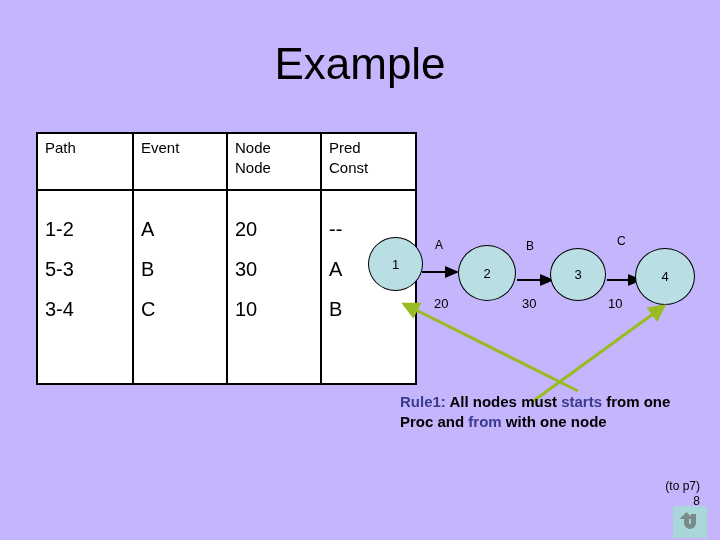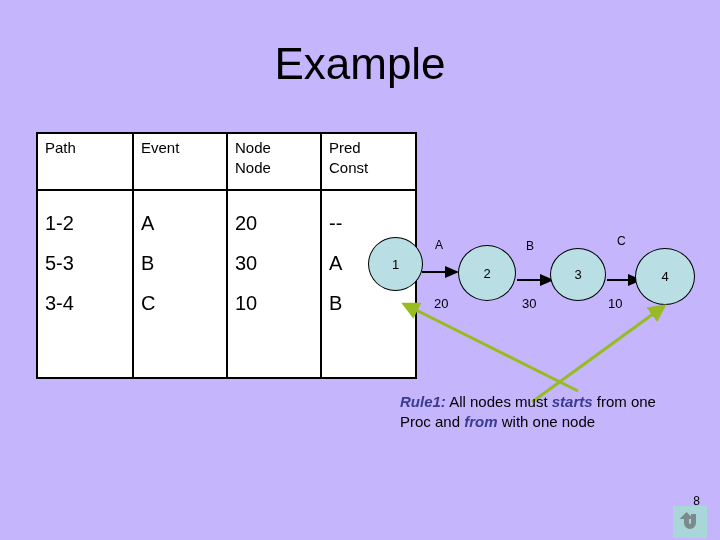--- a/index.html
+++ b/index.html
@@ -52,21 +52,21 @@
     text-align: left;
     color: #000000;
   }
   #data-table thead td {
     height: 47px;
   }
   #data-table tbody td {
     height: 170px;
     font-size: 20px;
     line-height: 40px;
-    padding-top: 12px;
+    padding-top: 18px;
   }
   .tbl-col-1 { width: 81px; }
   .tbl-col-2 { width: 79px; margin-top: 12px; }
   .tbl-col-3 { width: 79px; }
   .tbl-col-4 { width: 80px; margin-top: 28px; }
   .cellline { display: block; }
 
   
   #network-diagram {
     position: absolute;
@@ -128,25 +128,24 @@
     top: 392px;
     width: 320px;
     font-size: 15px;
     line-height: 20px;
     font-weight: 700;
     color: #000000;
   }
   #rule-text .kw {
     color: #3b3b8f;
     font-weight: 700;
-    font-style: italic;
   }
   #rule-text .plain {
     color: #000000;
-    font-weight: 400;
+    font-weight: 700;
     font-style: normal;
   }
 
   
   #footer-note {
     position: absolute;
     left: 560px;
     top: 479px;
     width: 140px;
     text-align: right;
@@ -270,20 +269,21 @@
       </marker>
     </defs>
     <line x1="198" y1="99" x2="24" y2="12" stroke="#99bb22" stroke-width="3" marker-end="url(#greenhead)"></line>
     <line x1="152" y1="110" x2="284" y2="14" stroke="#99bb22" stroke-width="3" marker-end="url(#greenhead)"></line>
   </svg>
 
   <div id="rule-text">
     <span class="kw">Rule1:</span><span class="plain"> All nodes must </span><span class="kw">starts</span><span class="plain"> from one</span><br><span class="plain">Proc and </span><span class="kw">from</span><span class="plain"> with one node</span>
   </div>
 
+  <div id="footer-note">(to p7)</div>
   <div id="page-number">8</div>
 
   <div id="return-button">
     <svg width="24" height="24" viewBox="0 0 24 24">
       <path d="M6 20 L6 11 A6 6 0 0 1 18 11 L18 15 L22.5 15 L15.5 22 L8.5 15 L13 15 L13 11 A1 1 0 0 0 11 11 L11 20 Z" fill="#7b8a8a" transform="rotate(180 12 12)"></path>
     </svg>
   </div>
 
 </div>
 

